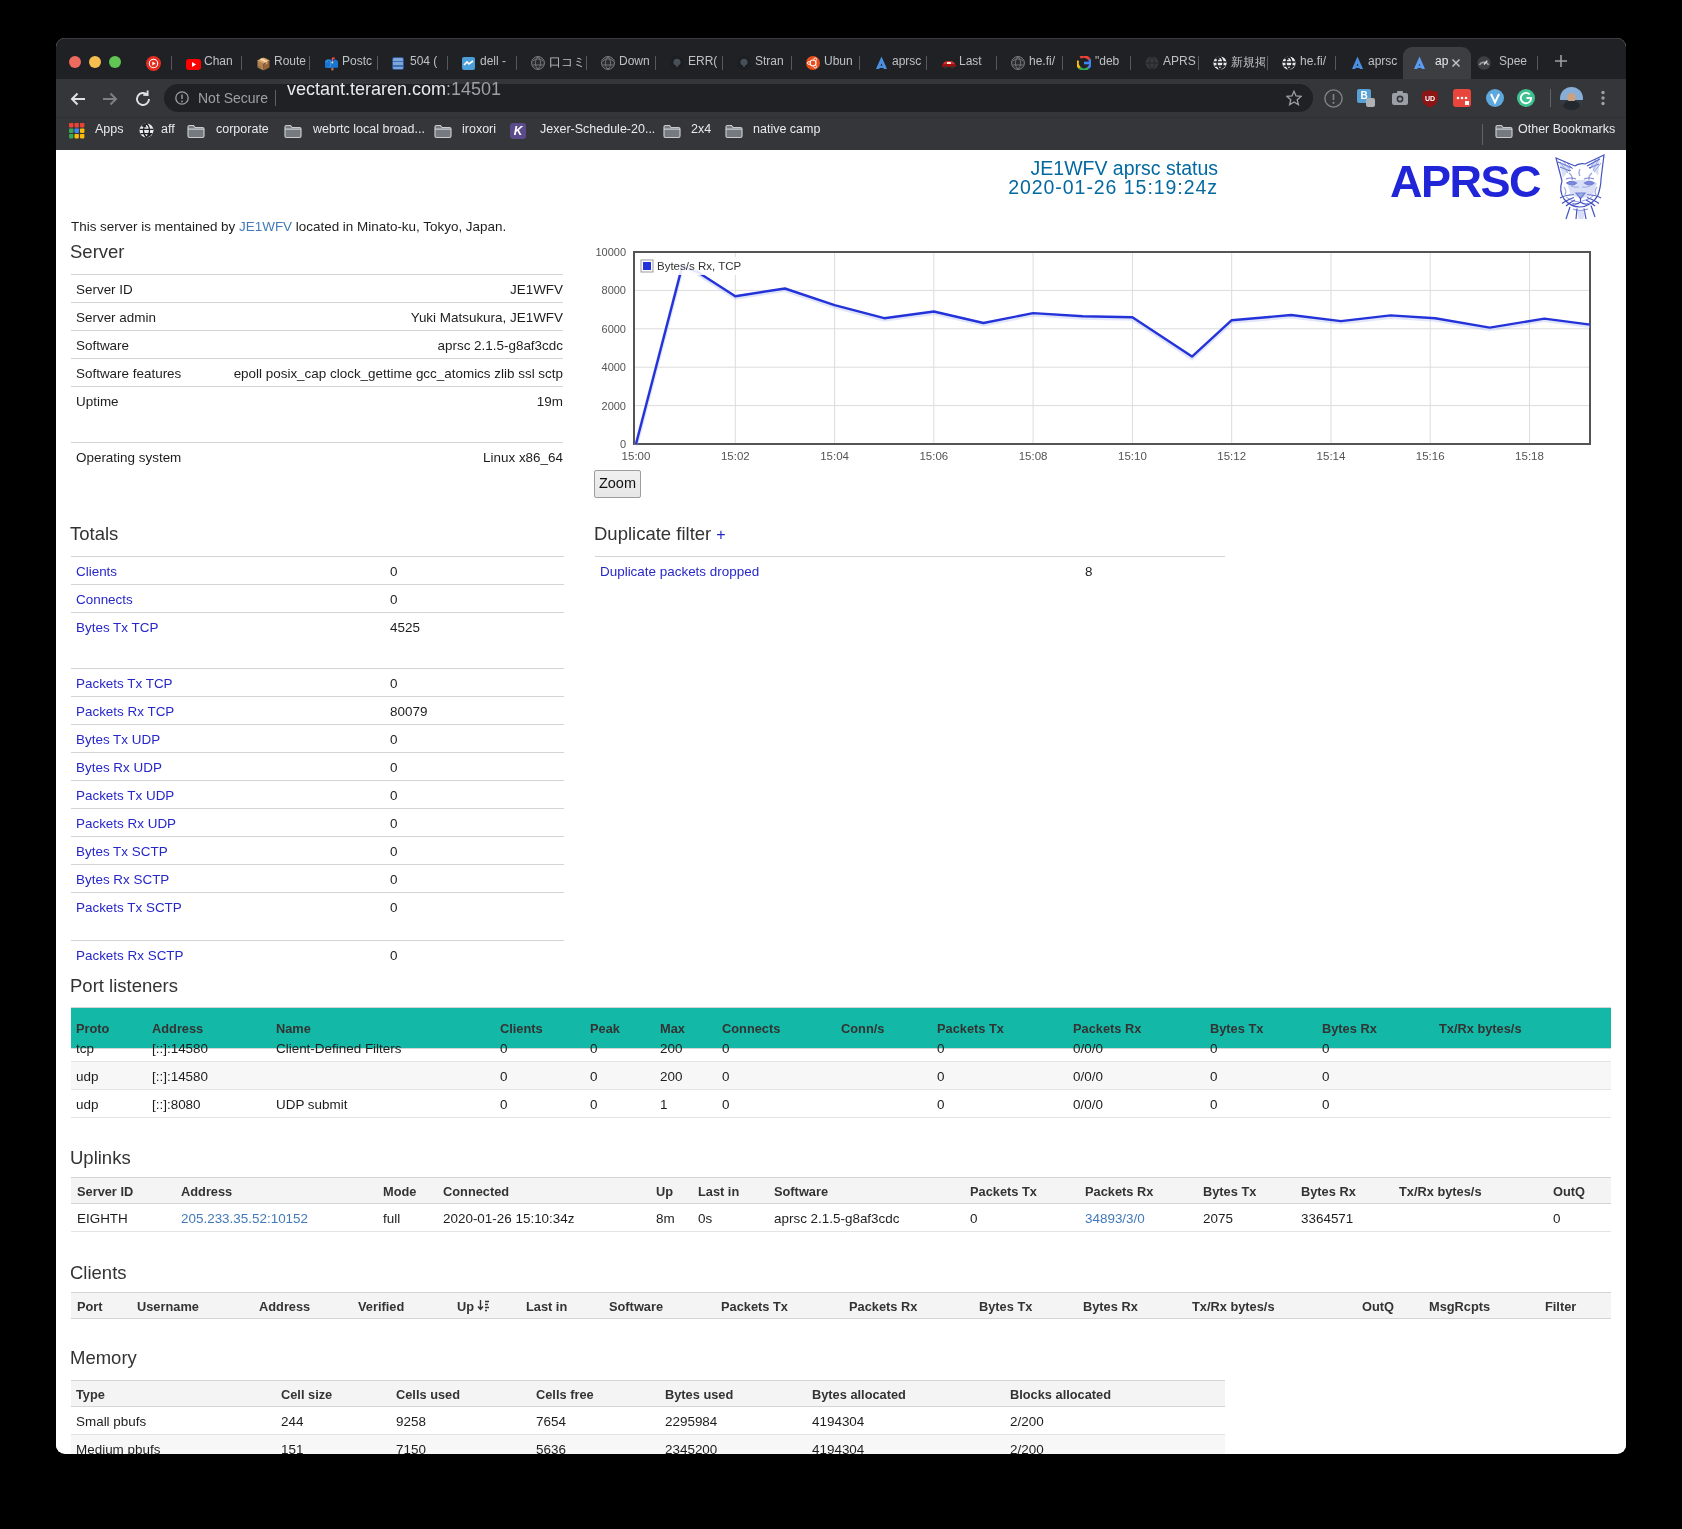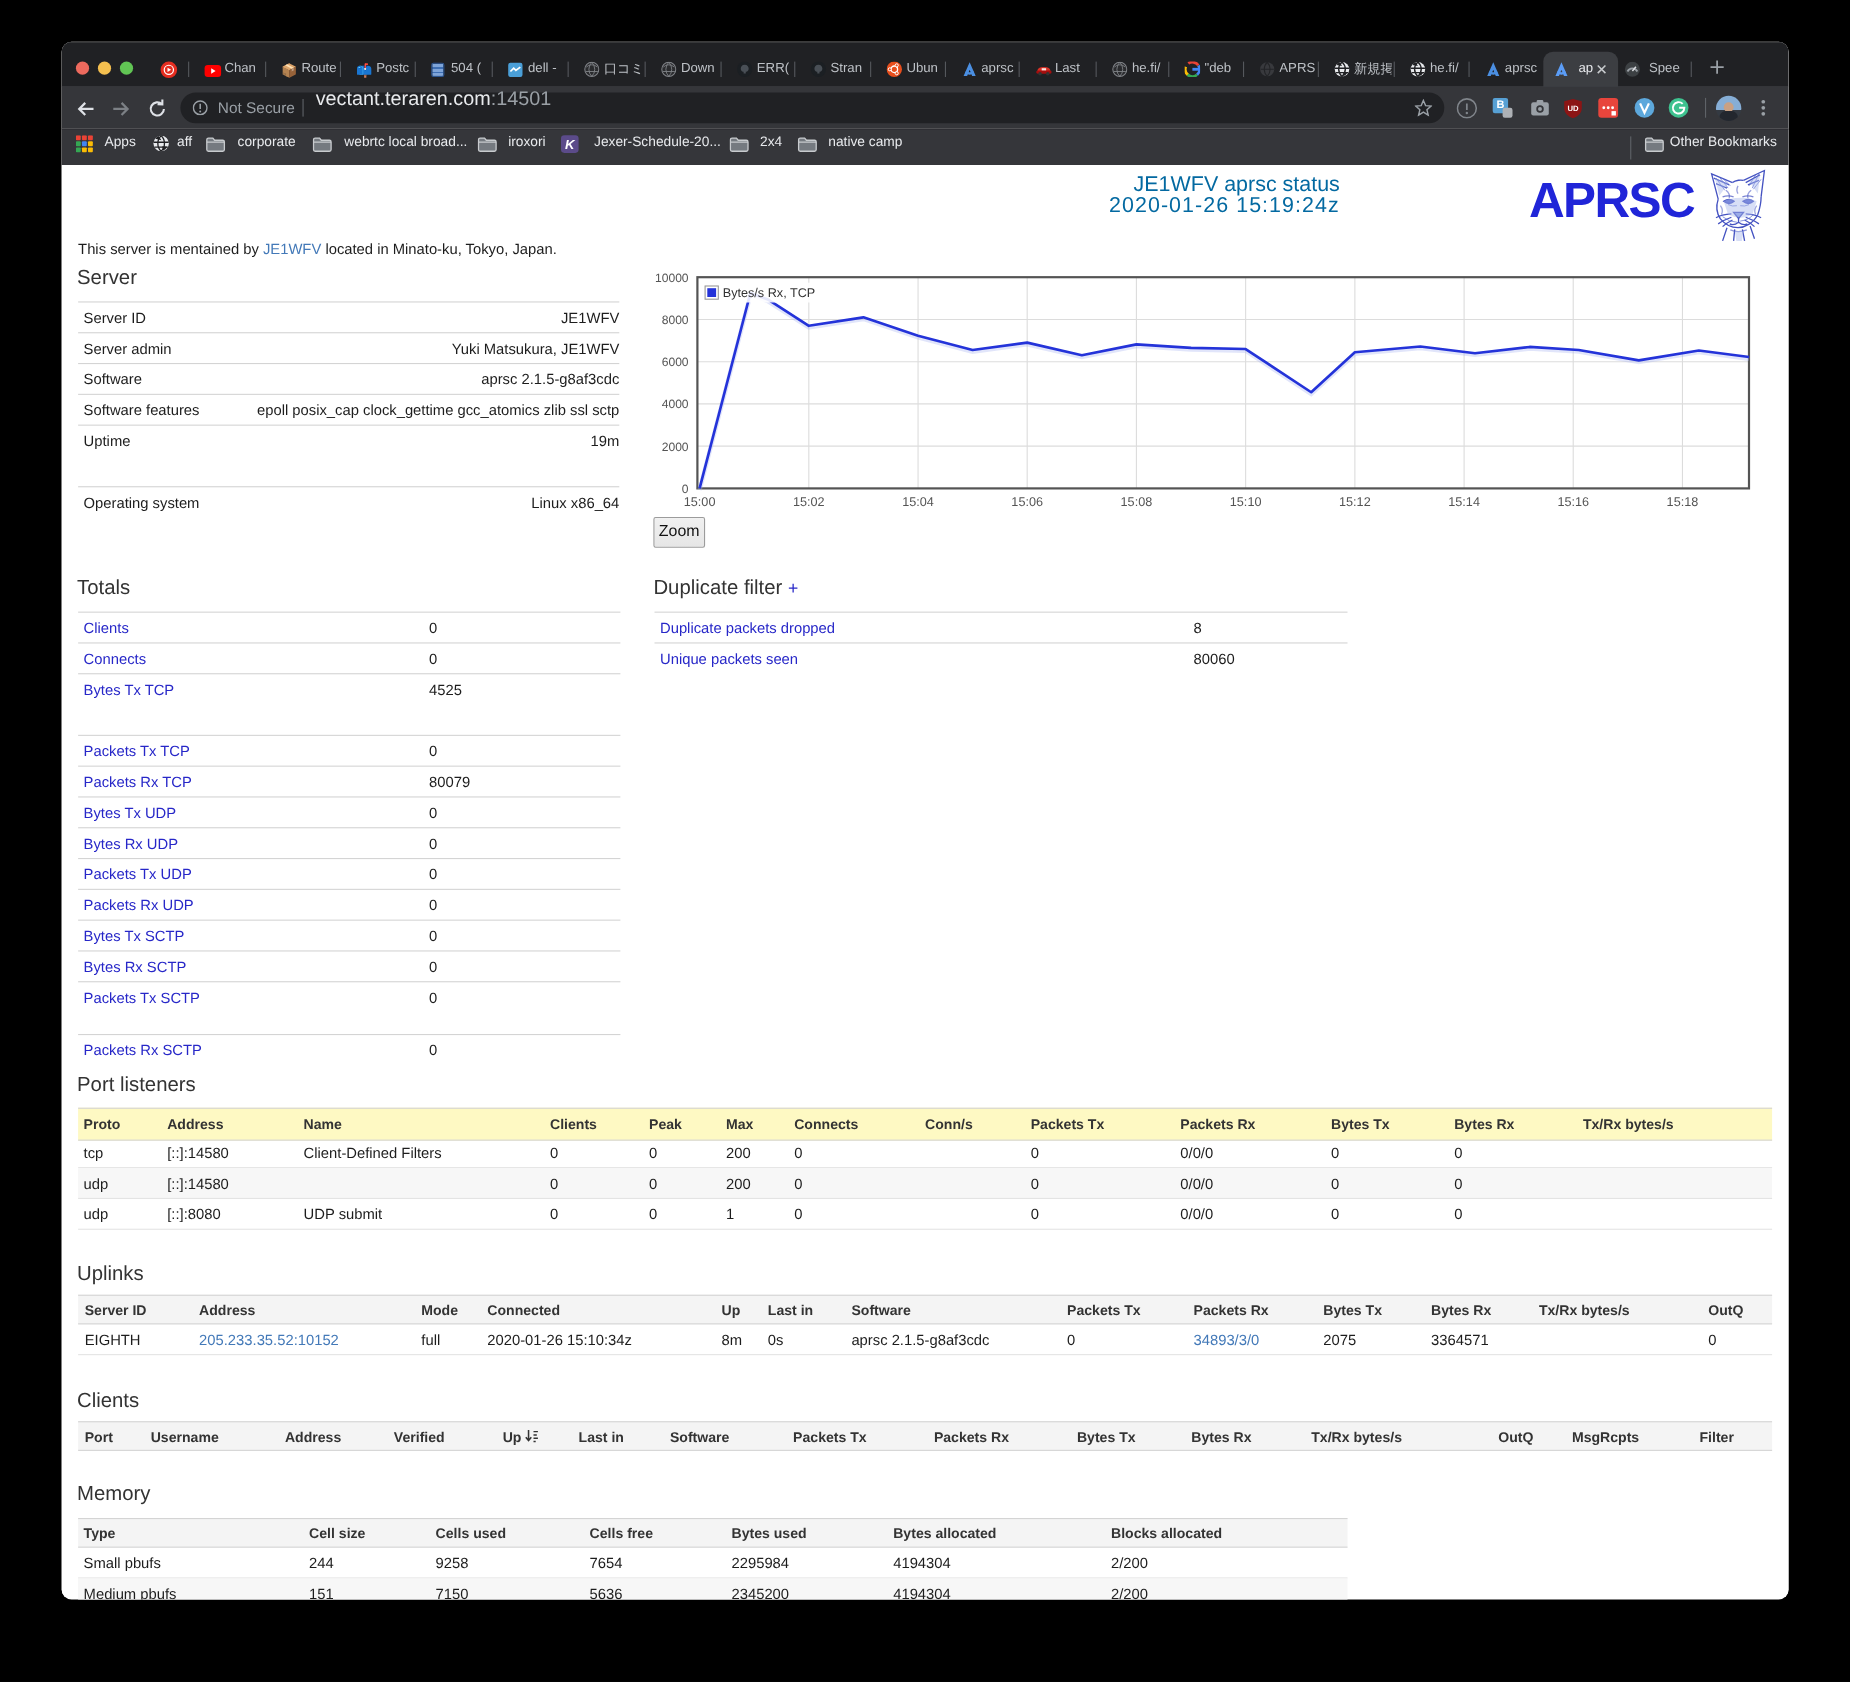--- a/index.html
+++ b/index.html
@@ -444,26 +444,22 @@
       </div>
 <div class="row" style="left:15px;top:790px;width:493px;height:28px;">
         <span class="cell lnkB" style="left:5px">Packets Rx SCTP</span>
         <span class="cell" style="left:319px">0</span>
       </div>
 <div class="hsec" style="left:538px;top:373px">Duplicate filter <span class="lnkB" style="font-size:16px">+</span></div>
 <div class="row" style="left:539px;top:406px;width:630px;height:28px;">
         <span class="cell lnkB" style="left:5px">Duplicate packets dropped</span>
         <span class="cell" style="left:490px">8</span>
       </div>
-<div class="row" style="left:539px;top:434px;width:630px;height:28px;">
-        <span class="cell lnkB" style="left:5px">Unique packets seen</span>
-        <span class="cell" style="left:490px">80060</span>
-      </div>
 <div class="hsec" style="left:14px;top:825px">Port listeners</div>
-<div class="row" style="left:15px;top:857px;width:1540px;height:30px;background:#fef9c3;border-bottom:1px solid #d4d4d4">
+<div class="row" style="left:15px;top:857px;width:1540px;height:42px;background:#14b8a6;border-bottom:1px solid #d4d4d4">
         <span class="bcell" style="left:5px">Proto</span>
         <span class="bcell" style="left:81px">Address</span>
         <span class="bcell" style="left:205px">Name</span>
         <span class="bcell" style="left:429px">Clients</span>
         <span class="bcell" style="left:519px">Peak</span>
         <span class="bcell" style="left:589px">Max</span>
         <span class="bcell" style="left:651px">Connects</span>
         <span class="bcell" style="left:770px">Conn/s</span>
         <span class="bcell" style="left:866px">Packets Tx</span>
         <span class="bcell" style="left:1002px">Packets Rx</span>

